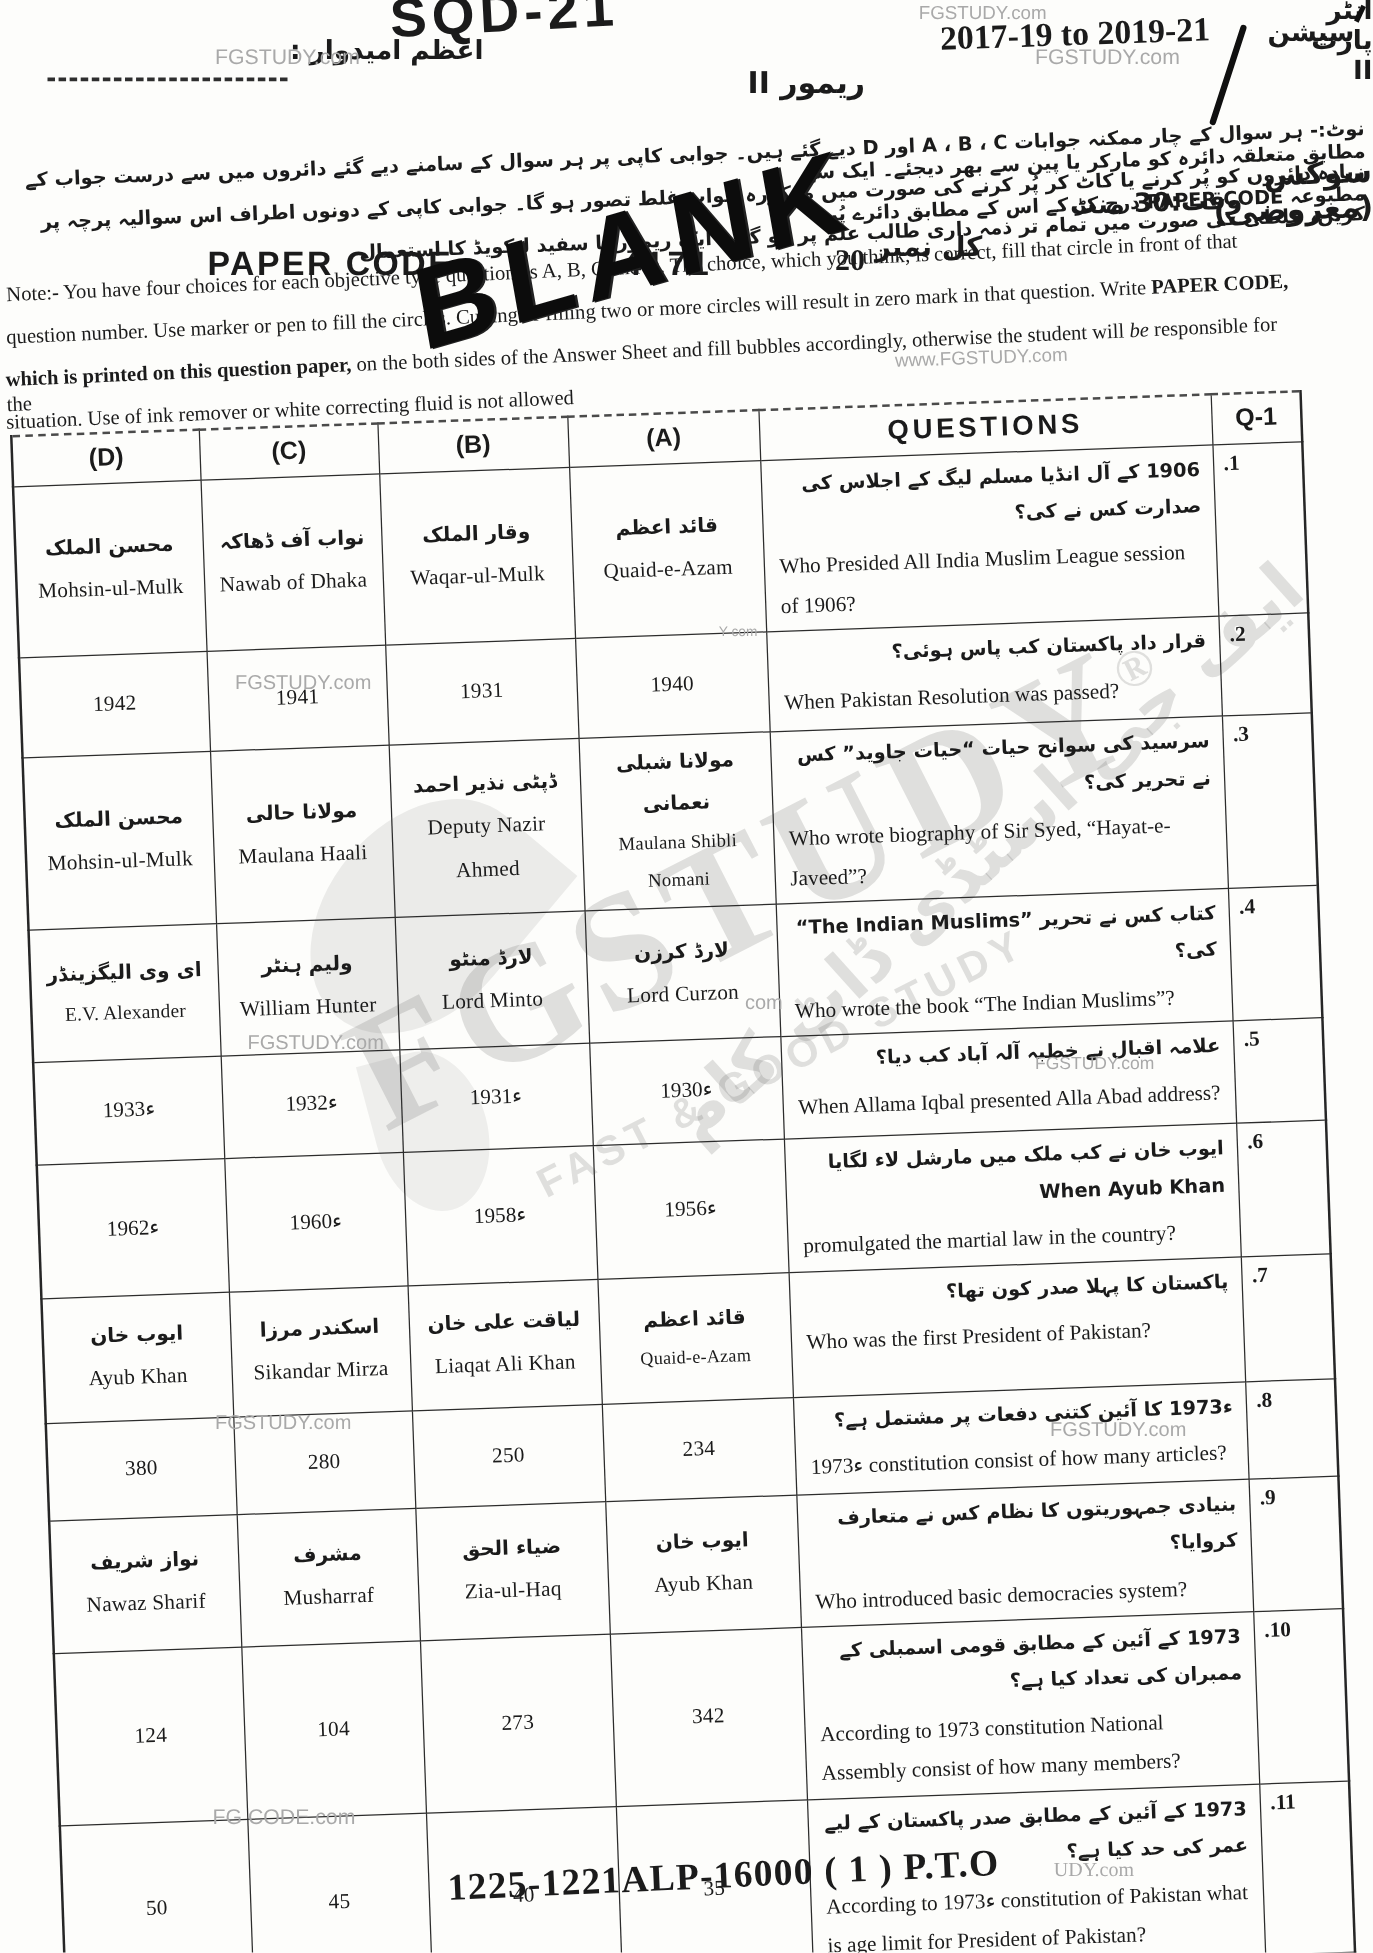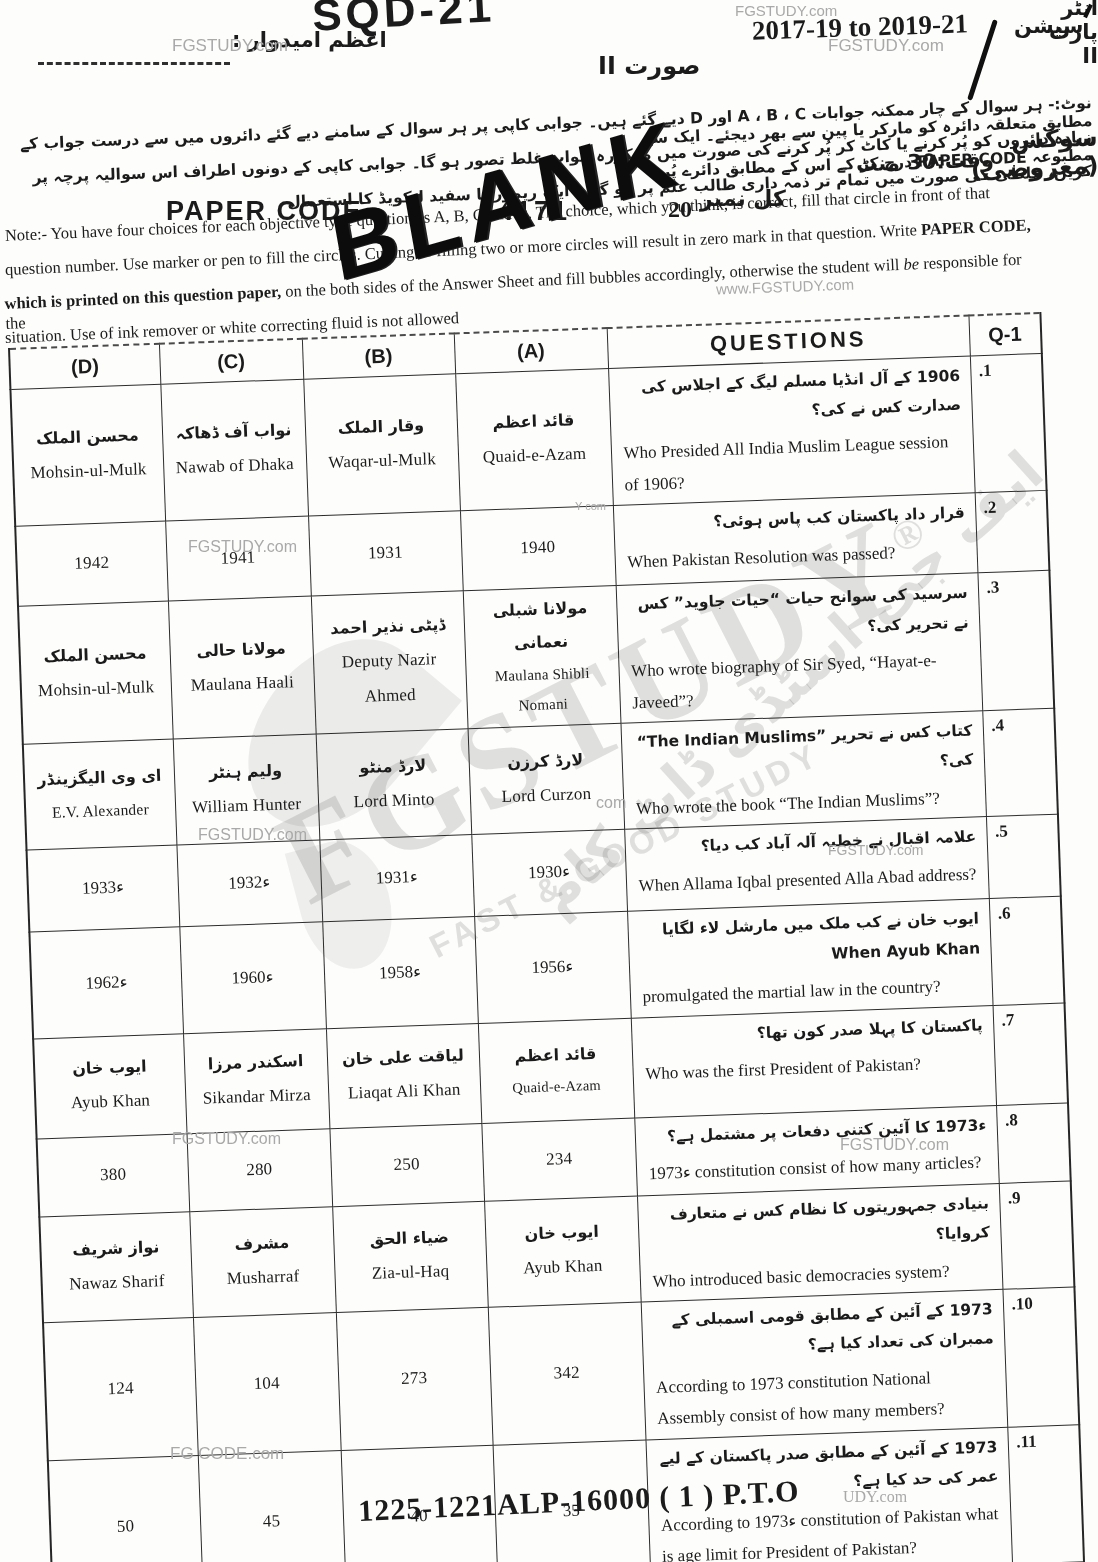--- a/index.html
+++ b/index.html
@@ -97,21 +97,21 @@
 <div class="wm" style="left:596px;top:794px;font-size:16px;">com</div>
 <div class="wm" style="left:828px;top:842px;font-size:14px;">FGSTUDY.com</div>
 <div class="wm" style="left:172px;top:1130px;font-size:16px;">FGSTUDY.com</div>
 <div class="wm" style="left:840px;top:1136px;font-size:16px;">FGSTUDY.com</div>
 <div class="wm" style="left:170px;top:1444px;font-size:17px;">FG CODE.com</div>
 <div class="wm" style="left:843px;top:1488px;font-size:16px;font-family:Liberation Serif, serif;">UDY.com</div>
 
 <div class="dashline"></div>
 <div class="abs sig ur">اعظم امیدوار :</div>
 <div class="abs topcode">SQD-21</div>
-<div class="abs roman ur">صورت II</div>
+<div class="abs roman ur">ریمور II</div>
 <div class="abs sessrange">2017-19 to 2019-21</div>
 <div class="abs sesslabel ur">سیشن</div>
 <div class="abs partlabel ur">انٹر پارٹ II</div>
 <div class="abs pclabel">PAPER CODE</div>
 <div class="abs pcvalue">4171</div>
 <div class="abs totval">20</div>
 <div class="abs totlabel ur">کل نمبر</div>
 <div class="abs timelabel ur">وقت:30 منٹ</div>
 <div class="abs subject ur">سوکس (معروضی)</div>
 <div class="abs slash"></div>

